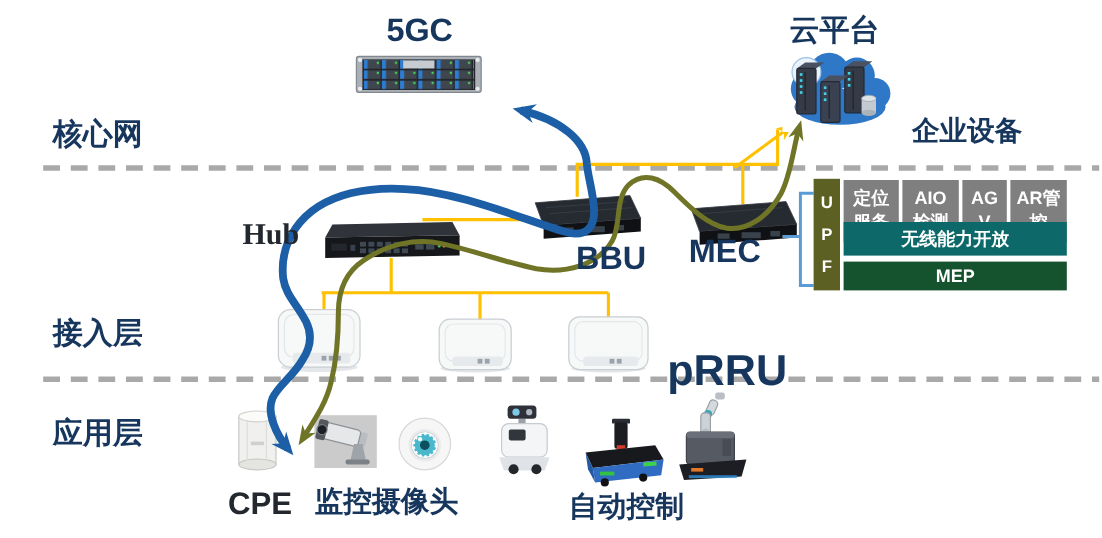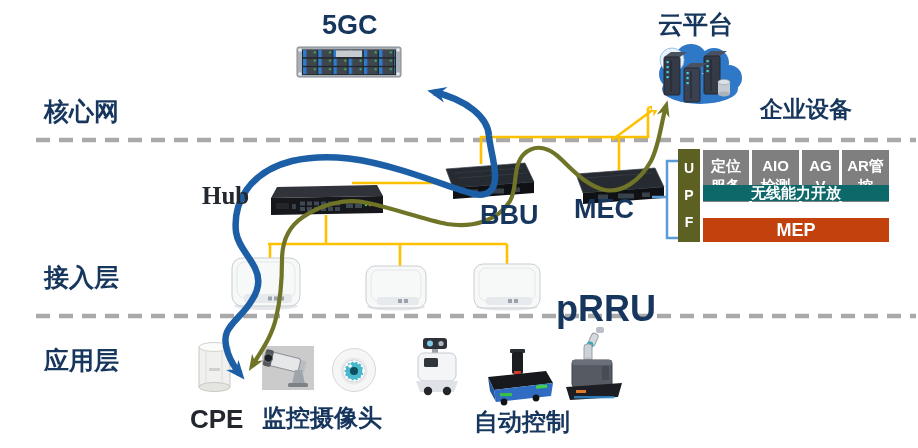--- a/index.html
+++ b/index.html
@@ -26,22 +26,22 @@
   .panelbox{position:absolute;z-index:4;color:#fff;font-weight:bold;display:flex;
     align-items:center;justify-content:center;text-align:center;}
   .pre{white-space:pre-line;}
   .p-upf{left:678px;top:149px;width:22px;height:93px;background:#5c6123;
     font-size:14px;line-height:1.95;}
   .svc{top:150px;height:52px;background:#7f7f7f;font-size:15px;line-height:1.32;}
   .svc1{left:703px;width:46px;}
   .svc2{left:752px;width:47px;}
   .svc3{left:802px;width:37px;}
   .svc4{left:842px;width:47px;}
-  .p-cap{left:703px;top:185px;width:186px;height:16px;background:#0d6969;font-size:15px;}
-  .p-mep{left:703px;top:218px;width:186px;height:24px;background:#c2410c;font-size:18px;}
+  .p-cap{left:703px;top:185px;width:186px;height:28px;background:#0d6969;font-size:15px;}
+  .p-mep{left:703px;top:218px;width:186px;height:24px;background:#14532d;font-size:15px;}
 </style>
 </head>
 <body>
 
 <div id="canvas">
 
   <svg id="wires" width="918" height="448" viewBox="0 0 918 448">
     <defs>
       <marker id="mB" markerUnits="userSpaceOnUse" markerWidth="24" markerHeight="22" refX="14" refY="10" orient="auto-start-reverse">
         <path d="M2,2 L21,10 L2,18 L8,10 Z" fill="#1d5fa6"></path>

